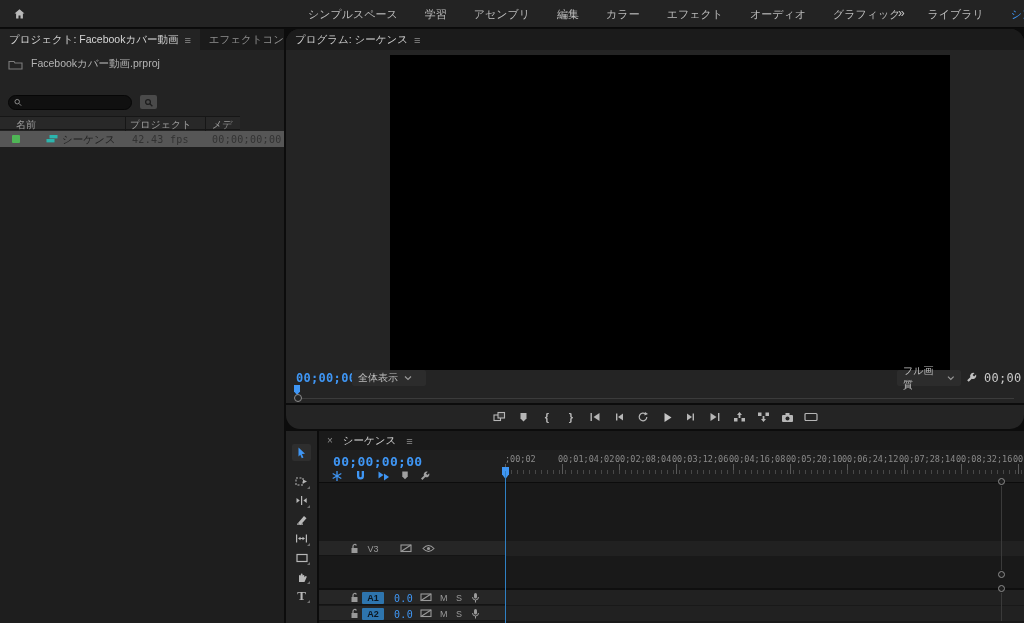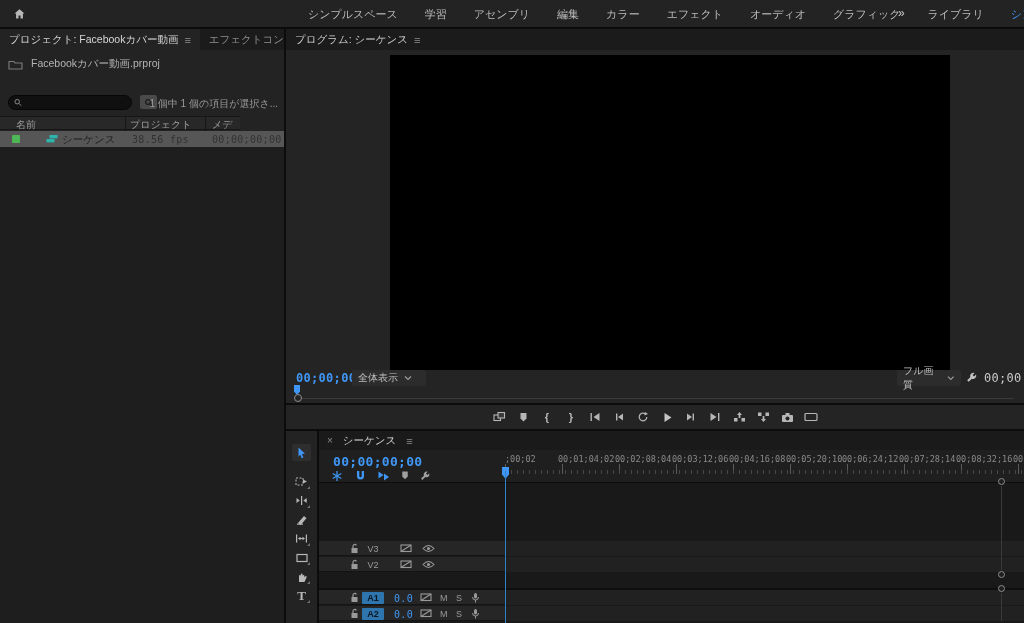--- a/index.html
+++ b/index.html
@@ -36,21 +36,21 @@
   #list-header .col-start { position:absolute; left:212px; top:1px; }
   .col-sep { position:absolute; top:0; width:1px; height:14px; background:#161616; }
   #list-area { left:0; top:102px; width:284px; height:492px; background:#1e1e1e; }
   #seq-row { left:0; top:0; width:284px; height:16px; background:#565656; }
   #seq-label-chip { position:absolute; left:12px; top:4px; width:8px; height:8px; background:#4fb656; border-radius:1px; }
   #seq-row .seq-name  { position:absolute; left:62px; top:2px; font-size:10.5px; color:#222222; }
   #seq-row .seq-rate  { position:absolute; left:132px; top:2.5px; font-size:10px; color:#323232; }
   #seq-row .seq-start { position:absolute; left:212px; top:2.5px; font-size:10px; color:#323232; }
 
   
-  #program-panel { left:286px; top:29px; width:738px; height:400px; background:#242424; }
+  #program-panel { left:286px; top:29px; width:738px; height:400px; background:#242424;border-radius:14px; }
   #pm-video { left:104px; top:26px; width:560px; height:315px; background:#000; }
   #pm-timecode { left:10px; top:342px; font-size:12px; font-weight:bold; }
   .dropdown { position:absolute; height:16px; background:#2c2c2c; border-radius:2px; display:flex; align-items:center; gap:6px; padding:0 6px; font-size:10px; color:#bdbdbd; }
   #pm-zoom-select { left:66px; top:341px; width:74px; }
   #pm-quality-select { left:611px; top:341px; width:64px; }
   #pm-wrench { left:679px; top:342px; }
   #pm-duration { left:698px; top:342px; font-size:12px; color:#c9c9c9; white-space:nowrap; }
   #pm-playhead { left:8px; top:356px; width:6px; height:10px; background:#3f96f4; clip-path:polygon(0 0,100% 0,100% 65%,50% 100%,0 65%); }
   #pm-scroll-track { left:14px; top:369px; width:714px; height:1px; background:#3b3b3b; }
   #pm-scroll-handle { left:8px; top:365px; width:8px; height:8px; border:1.5px solid #8d8d8d; border-radius:50%; background:#242424; }
@@ -148,39 +148,38 @@
           <line x1="6.2" y1="6.2" x2="9" y2="9" stroke="#8f8f8f" stroke-width="1.2"></line>
         </svg>
       <input placeholder="" style="">
     </div>
     <div id="search-bin-btn" class="abs">
       <svg width="10" height="9" viewBox="0 0 10 9">
           <circle cx="4" cy="4" r="2.4" fill="none" stroke="#1d1d1d" stroke-width="1.3"></circle>
           <line x1="5.8" y1="5.8" x2="8.4" y2="8.2" stroke="#1d1d1d" stroke-width="1.3"></line>
         </svg>
     </div>
-    <div id="selection-status" class="abs">1 個中 1 個の項目が選択さ...</div>
 
     <div id="list-header" class="abs">
       <span class="col-name">名前</span>
       <span class="col-rate">プロジェクト</span>
       <span class="col-start">メディア開始</span>
       <span class="col-sep" style="left:125px"></span>
       <span class="col-sep" style="left:205px"></span>
     </div>
 
     <div id="list-area" class="abs">
       <div id="seq-row" class="abs">
         <span id="seq-label-chip"></span>
         <svg style="position:absolute;left:46px;top:3px" width="12" height="10" viewBox="0 0 12 10">
             <rect x="0.5" y="5" width="8" height="3.4" fill="#2bb5ad"></rect>
             <rect x="3.5" y="1" width="8" height="3.4" fill="#2bb5ad"></rect>
           </svg>
         <span class="seq-name">シーケンス</span>
-        <span class="seq-rate tc">38.56 fps</span>
+        <span class="seq-rate tc">42.43 fps</span>
         <span class="seq-start tc">00;00;00;00</span>
       </div>
     </div>
   </div>
 
   <div id="program-panel" class="abs panel" style="background:#242424">
     <div class="tabbar" style="width:738px">
       <div class="tab active" style="background:transparent">
         <span style="color:#cfcfcf">プログラム: シーケンス</span>
         <span class="menu-glyph">≡</span>
@@ -425,42 +424,20 @@
               <line x1="1" y1="8.5" x2="11" y2="2" stroke="#9a9a9a" stroke-width="1.1"></line>
             </svg>
           </span>
         <span class="trk-eye">
             <svg width="13" height="9" viewBox="0 0 13 9">
               <path d="M1 4.5 Q6.5 -1.5 12 4.5 Q6.5 10.5 1 4.5 Z" fill="none" stroke="#9a9a9a" stroke-width="1.1"></path>
               <circle cx="6.5" cy="4.5" r="1.6" fill="#9a9a9a"></circle>
             </svg>
           </span>
       </div>
-      <div class="trk" style="top:74px">
-        <div class="lane"></div>
-        <span class="trk-lock">
-            <svg width="9" height="11" viewBox="0 0 9 11">
-              <rect x="1.5" y="5" width="6" height="5" fill="#9a9a9a"></rect>
-              <path d="M3 5 V3.2 a1.8 1.8 0 0 1 3.4-.8" fill="none" stroke="#9a9a9a" stroke-width="1.2"></path>
-            </svg>
-          </span>
-        <span class="trk-name">V2</span>
-        <span class="trk-sync">
-            <svg width="12" height="10" viewBox="0 0 12 10">
-              <rect x="1" y="2" width="10" height="6.5" fill="none" stroke="#9a9a9a" stroke-width="1.1"></rect>
-              <line x1="1" y1="8.5" x2="11" y2="2" stroke="#9a9a9a" stroke-width="1.1"></line>
-            </svg>
-          </span>
-        <span class="trk-eye">
-            <svg width="13" height="9" viewBox="0 0 13 9">
-              <path d="M1 4.5 Q6.5 -1.5 12 4.5 Q6.5 10.5 1 4.5 Z" fill="none" stroke="#9a9a9a" stroke-width="1.1"></path>
-              <circle cx="6.5" cy="4.5" r="1.6" fill="#9a9a9a"></circle>
-            </svg>
-          </span>
-      </div>
 
       <div id="av-divider"></div>
 
       <div class="trk" style="top:107px">
         <div class="lane"></div>
         <span class="trk-lock">
             <svg width="9" height="11" viewBox="0 0 9 11">
               <rect x="1.5" y="5" width="6" height="5" fill="#9a9a9a"></rect>
               <path d="M3 5 V3.2 a1.8 1.8 0 0 1 3.4-.8" fill="none" stroke="#9a9a9a" stroke-width="1.2"></path>
             </svg>

